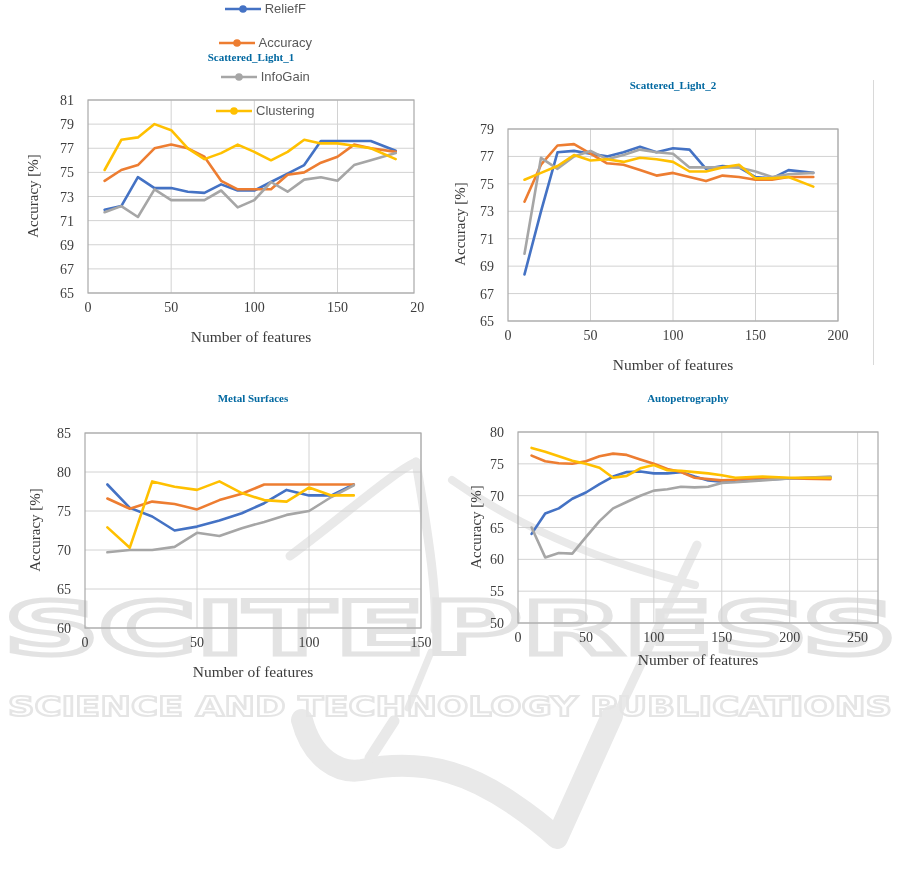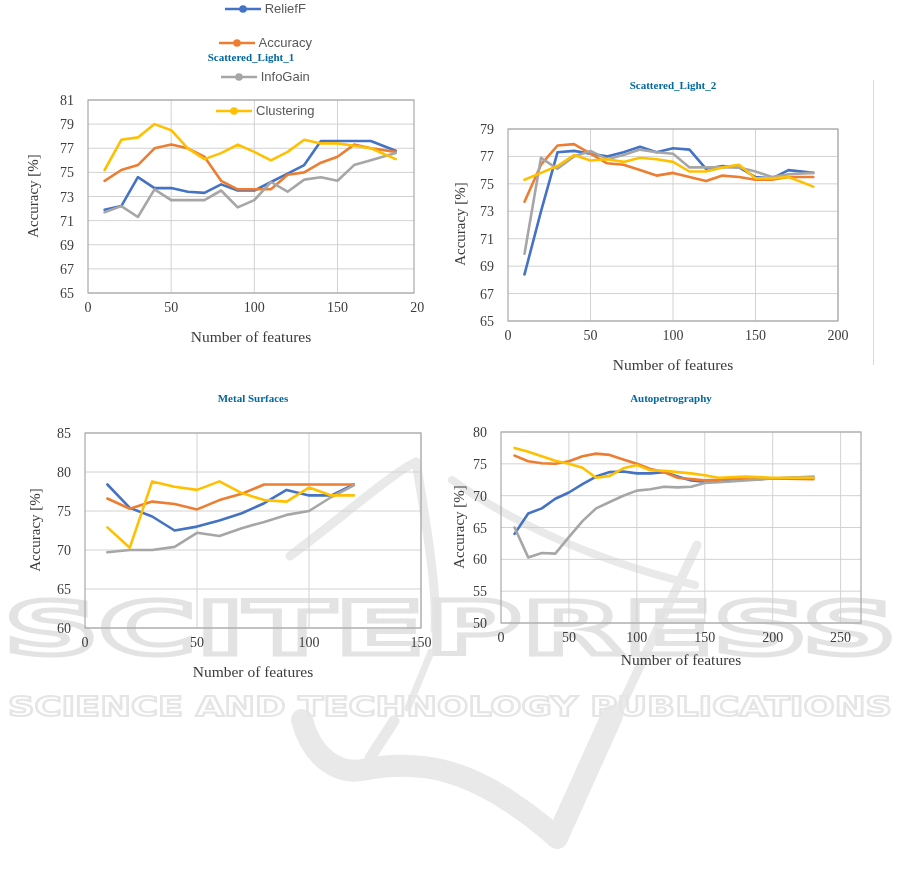--- a/index.html
+++ b/index.html
@@ -7,21 +7,21 @@
        font-family:"Liberation Serif","DejaVu Serif",serif;}
   #watermark{position:absolute;left:0;top:0;z-index:0;}
   .vrule{position:absolute;left:873px;top:80px;width:1px;height:285px;background:#d9d9d9;z-index:0;}
   #legend{position:absolute;left:216px;top:1px;height:17px;display:flex;gap:19px;align-items:center;
           font-family:"Liberation Sans","DejaVu Sans",sans-serif;font-size:13px;color:#595959;z-index:2;flex-direction:column;}
   .leg-item{display:flex;align-items:center;gap:4px;white-space:nowrap;}
   .chart{position:absolute;z-index:1;margin:0;padding:0;}
   .c0{left:0;top:44px;width:424px;height:310px;overflow:hidden;}
   .c1{left:446px;top:44px;width:455px;height:310px;margin-top:28px;}
   .c2{left:0;top:385px;width:440px;height:310px;}
-  .c3{left:438px;top:385px;width:446px;height:310px;}
+  .c3{left:455px;top:385px;width:446px;height:310px;}
   .chart svg.plot{position:absolute;left:0;top:0;width:100%;height:100%;overflow:visible;}
   .plot text{font-family:"Liberation Serif","DejaVu Serif",serif;font-size:14px;fill:#3d3d3d;}
   .chart-title{position:absolute;top:7px;text-align:center;font-weight:bold;font-size:11px;color:#0369a1;}
   .c0 .chart-title{left:88px;width:326px;}
   .c1 .chart-title{left:62px;width:330px;}
   .c2 .chart-title{left:85px;width:336px;font-family:Liberation Serif, serif;}
   .c3 .chart-title{left:53px;width:360px;}
   .x-title{position:absolute;text-align:center;font-size:15.5px;color:#3b3b3b;}
   .c0 .x-title{left:88px;width:326px;top:284px;}
   .c1 .x-title{left:62px;width:330px;top:284px;}

